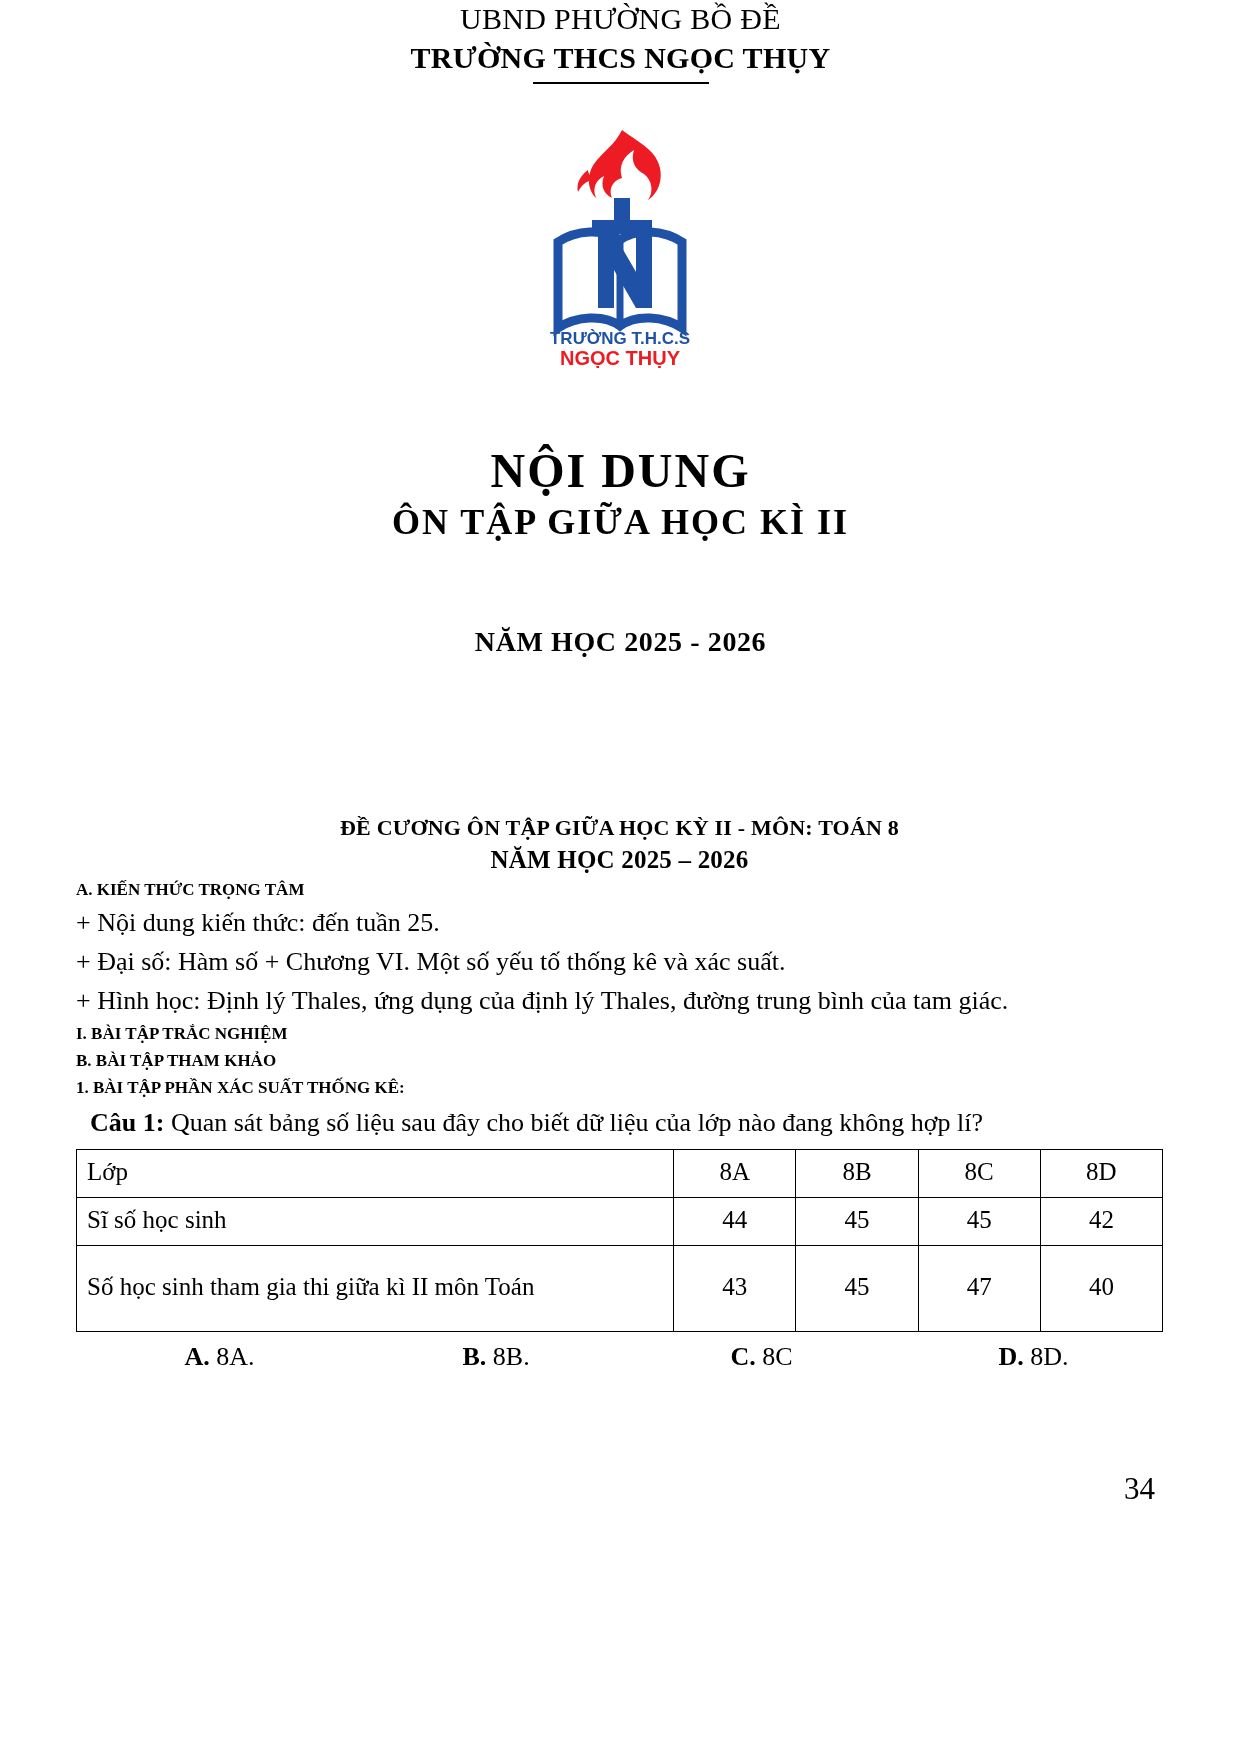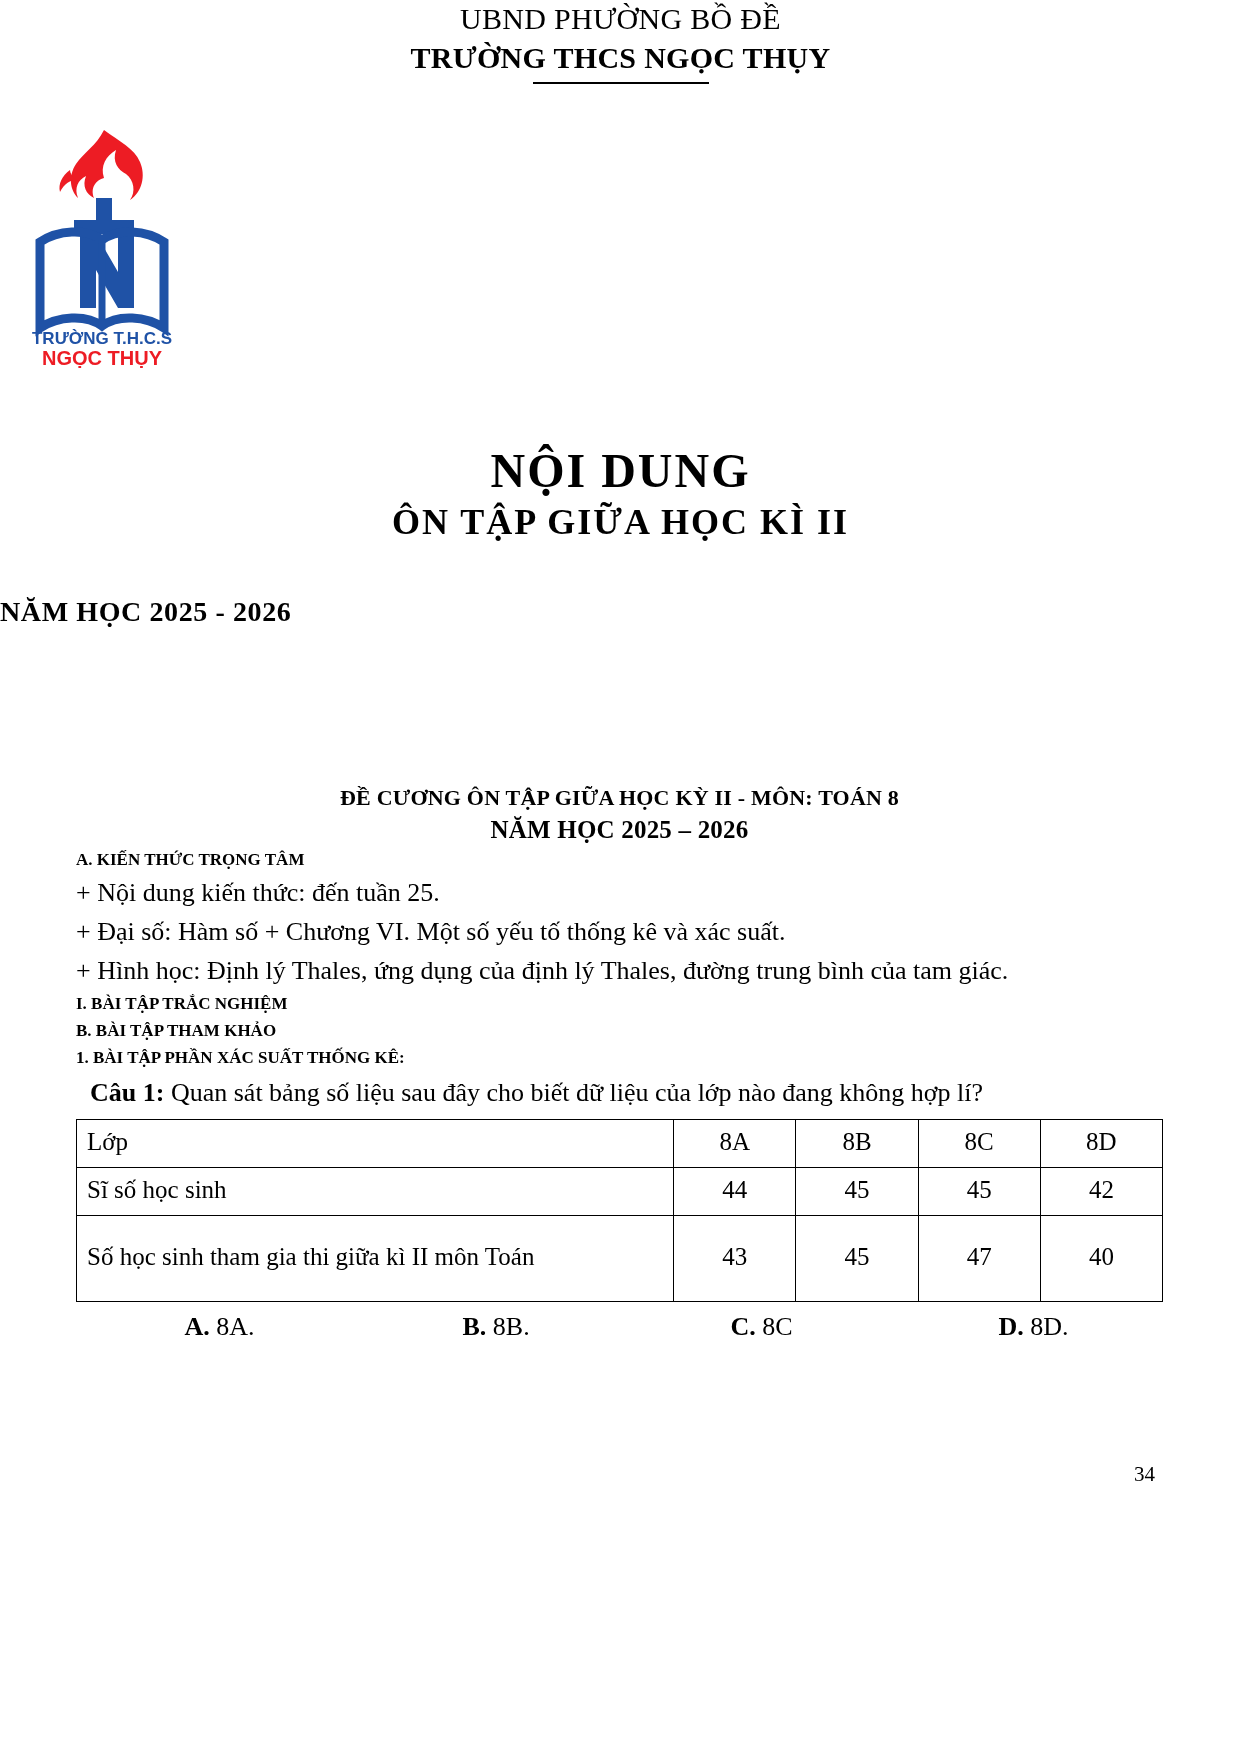--- a/index.html
+++ b/index.html
@@ -39,20 +39,21 @@
     width: 176px;
     height: 2.5px;
     background: #000;
     margin: 5px auto 0 auto;
   }
 
   
   .logo-wrap {
     margin-top: 38px;
     display: flex;
+    justify-content: center;
   }
   .logo {
     width: 205px;
     height: 248px;
     position: relative;
   }
 
   
   .main-title {
     text-align: center;
@@ -64,21 +65,22 @@
     letter-spacing: 2px;
     line-height: 1.22;
   }
   .mt-l2 {
     font-size: 36px;
     font-weight: bold;
     letter-spacing: 2px;
     line-height: 1.22;
   }
   .school-year {
-    margin-top: 52px;
+    text-align: center;
+    margin-top: 82px;
     font-size: 28px;
     font-weight: bold;
     letter-spacing: 0.6px;
   }
 
   
   .body-block {
     margin-top: 155px;
     padding: 0 78px 0 76px;
   }
@@ -152,22 +154,22 @@
   .ans-a { width: 278px; }
   .ans-b { width: 268px; }
   .ans-c { width: 268px; }
   .ans-d { width: auto; }
   .ans b { font-weight: bold; }
 
   
   .page-number {
     position: absolute;
     right: 86px;
-    bottom: 268px;
-    font-size: 21px;
+    bottom: 248px;
+    font-size: 31px;
   }
 </style>
 </head>
 <body>
 
 <div class="page">
 
   <div class="letterhead">
     <div class="lh-line1">UBND PHƯỜNG BỒ ĐỀ</div>
     <div class="lh-line2">TRƯỜNG THCS NGỌC THỤY</div>

